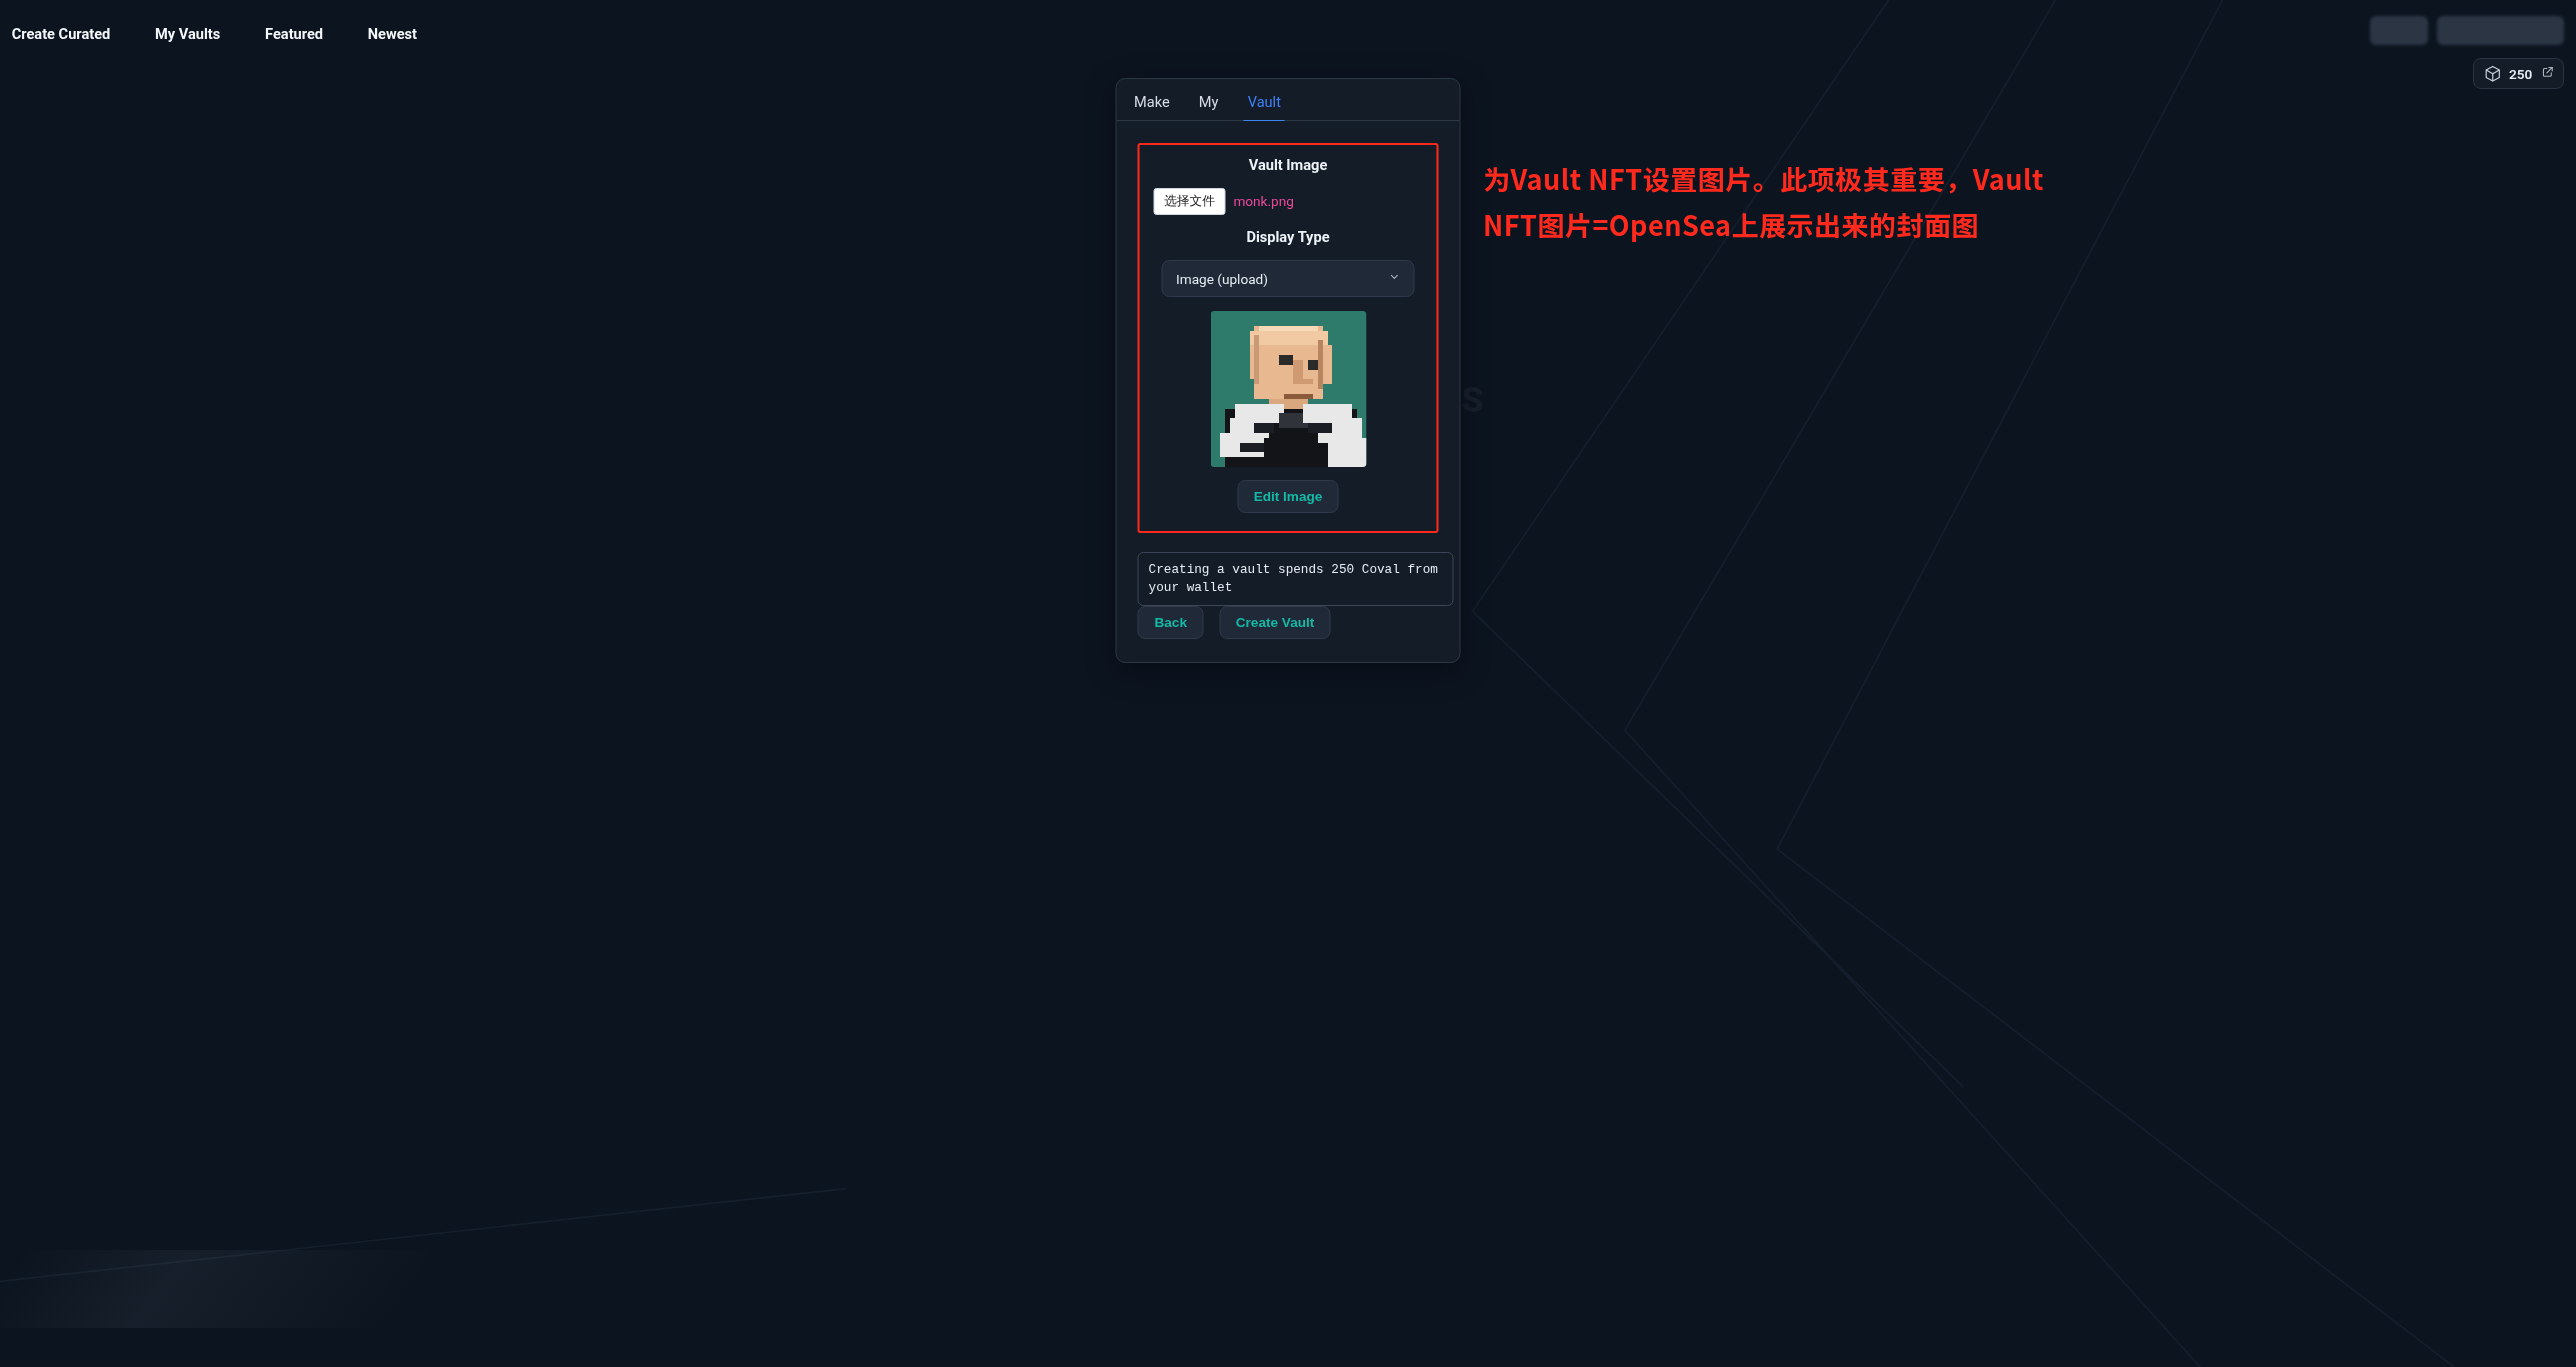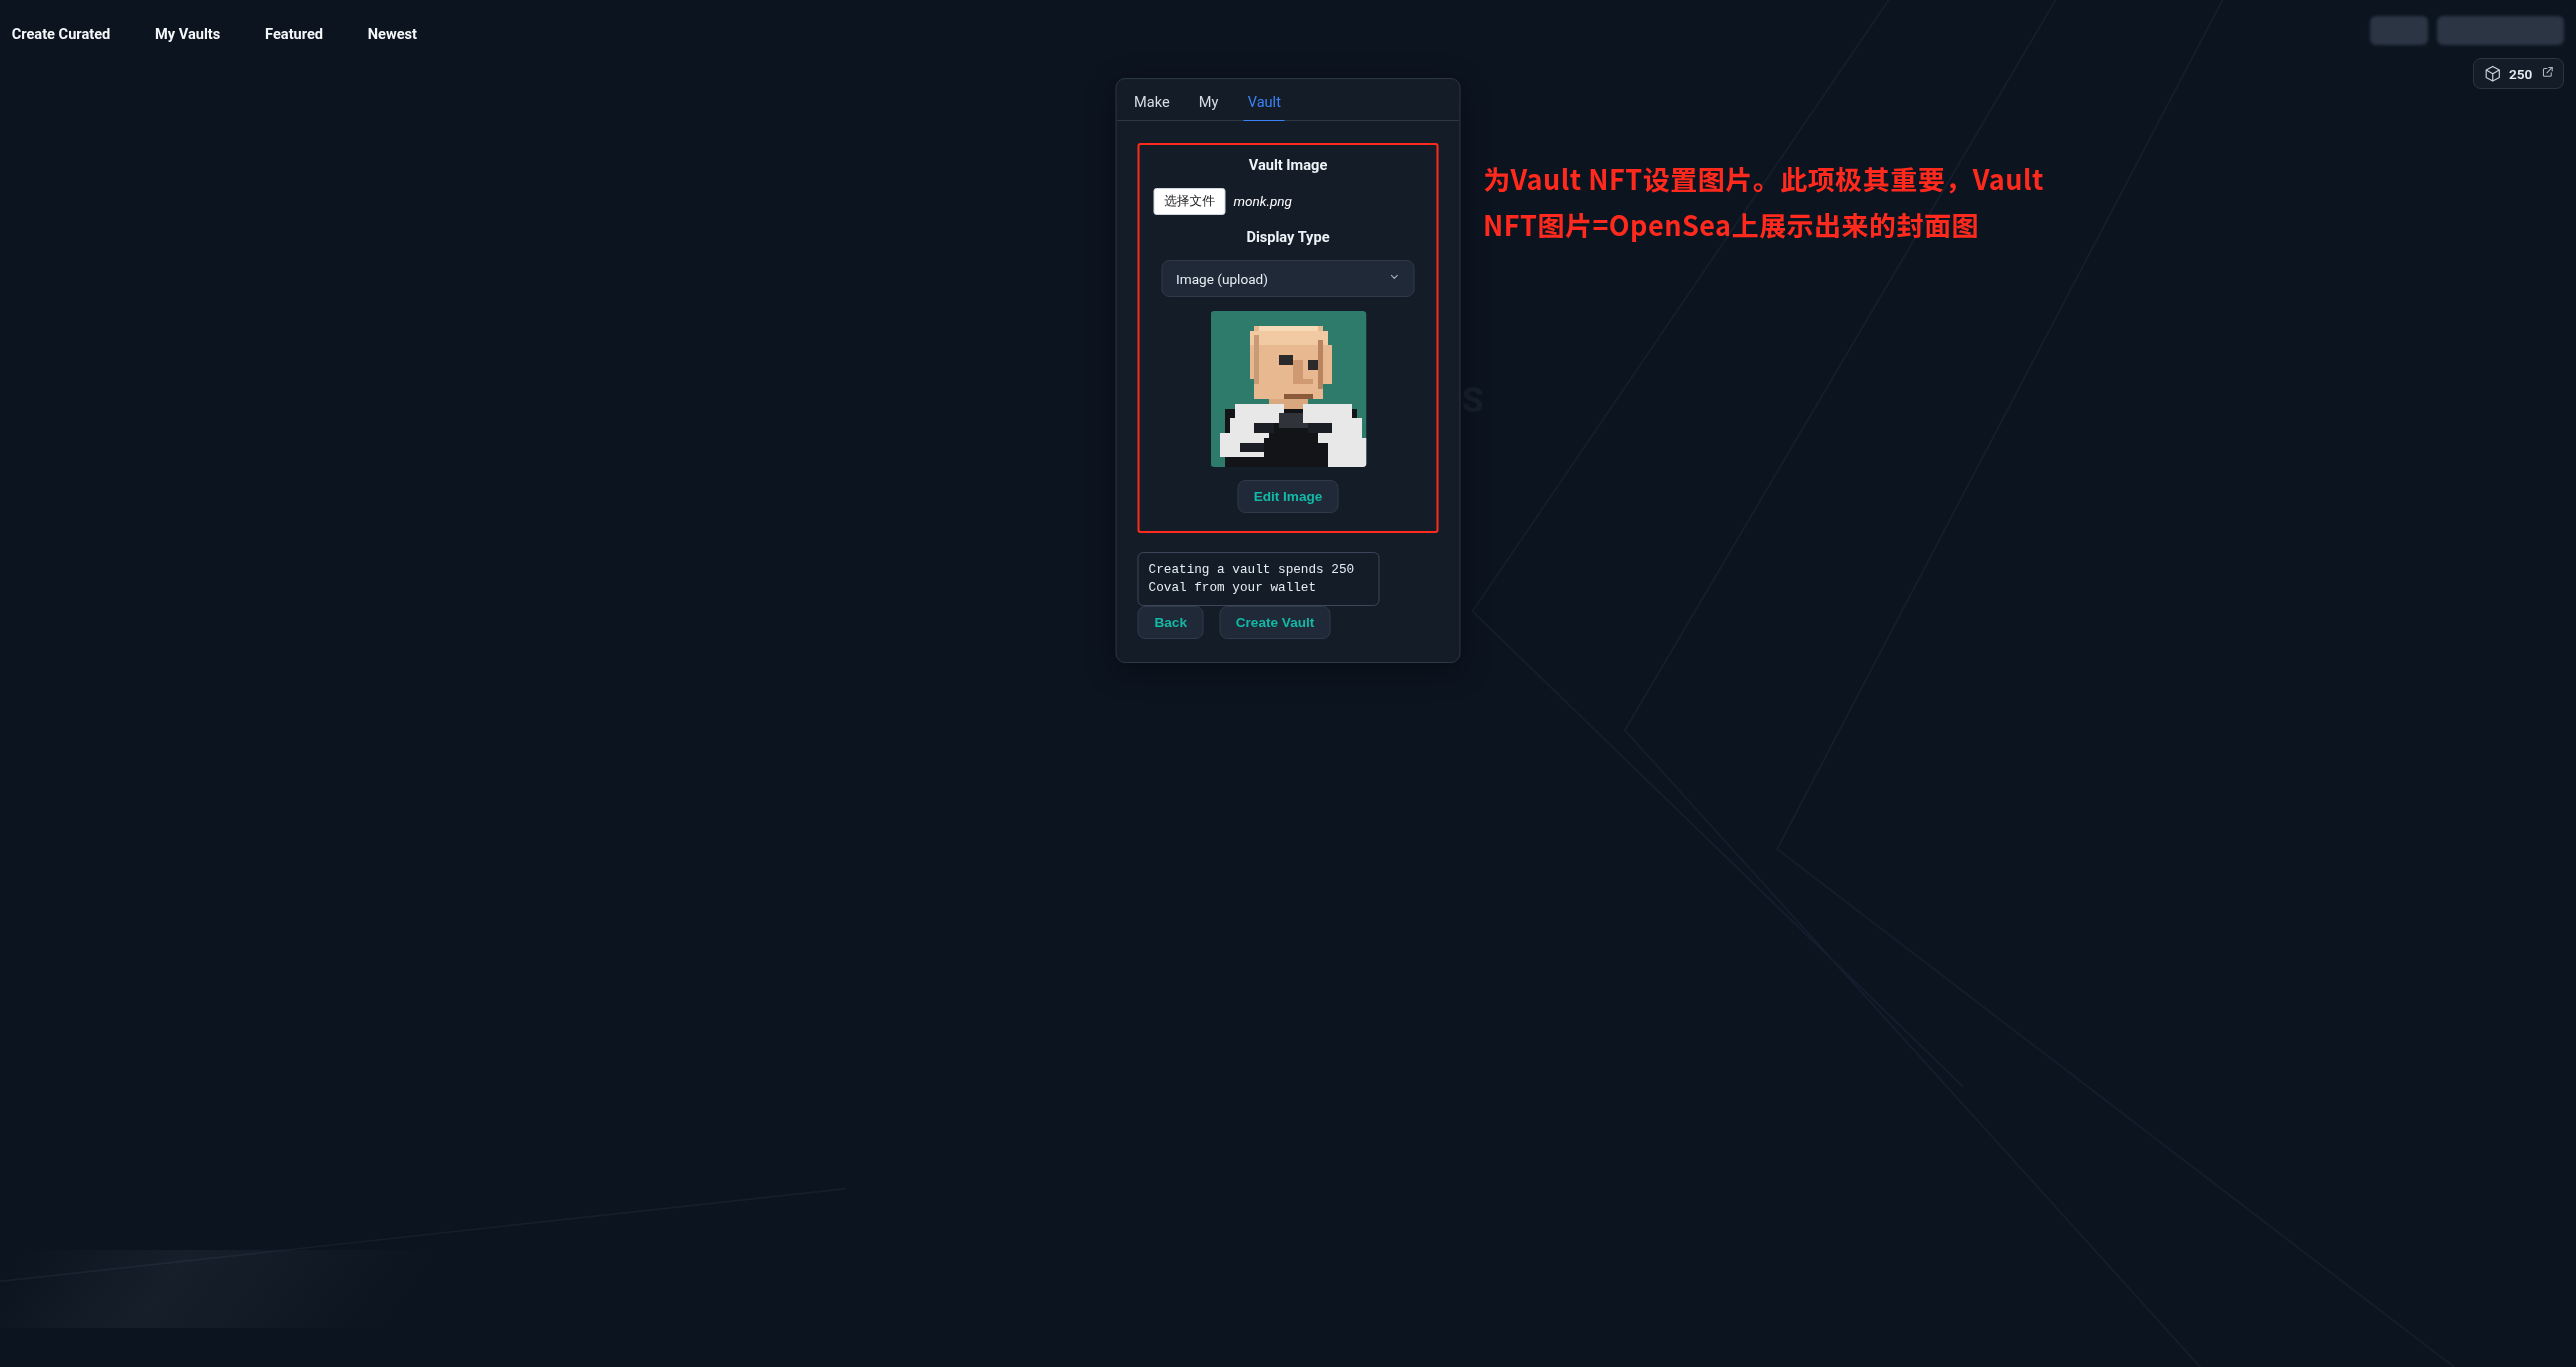--- a/index.html
+++ b/index.html
@@ -135,21 +135,21 @@
   .filechooser-btn {
     background: #ffffff;
     color: #1a1a1a;
     border: 1px solid #cfd6dd;
     border-radius: 2.9px;
     padding: 3.9px 9.7px;
     font-size: 12.7px;
     cursor: pointer;
     font-family: inherit;
   }
-  .filechooser-name { color: #ffffff; font-style: italic; }
+  .filechooser-name { color: #ec4899; }
 
   
   .select {
     width: 253px;
     background: #1f2937;
     border: 1px solid #2f3b4b;
     border-radius: 7.8px;
     padding: 9.7px 13.6px;
     display: flex;
     justify-content: space-between;
@@ -182,21 +182,21 @@
 
   .notice {
     margin-top: 19.5px;
     border: 1px solid #3b4758;
     border-radius: 5.8px;
     padding: 7.8px 9.7px;
     font-family: "Courier New", Courier, monospace;
     font-size: 12.7px;
     line-height: 1.45;
     color: #e6edf3;
-    width: 242px;
+    width: 316px;
   }
 
   .footer-buttons {
     display: flex;
     gap: 15.6px;
   }
 
   
   .annotation {
     position: absolute;

